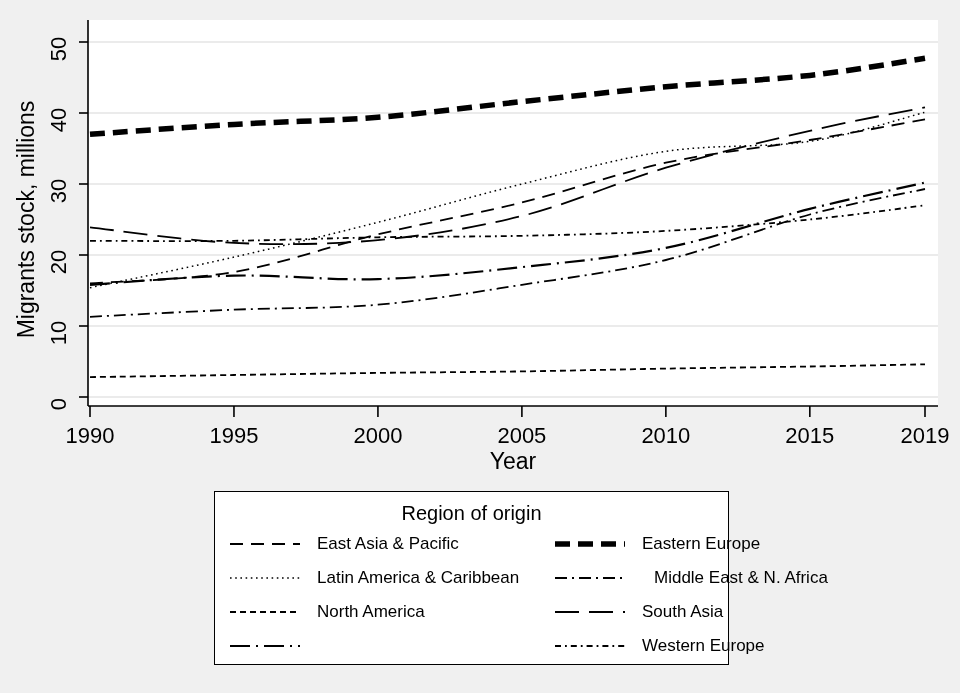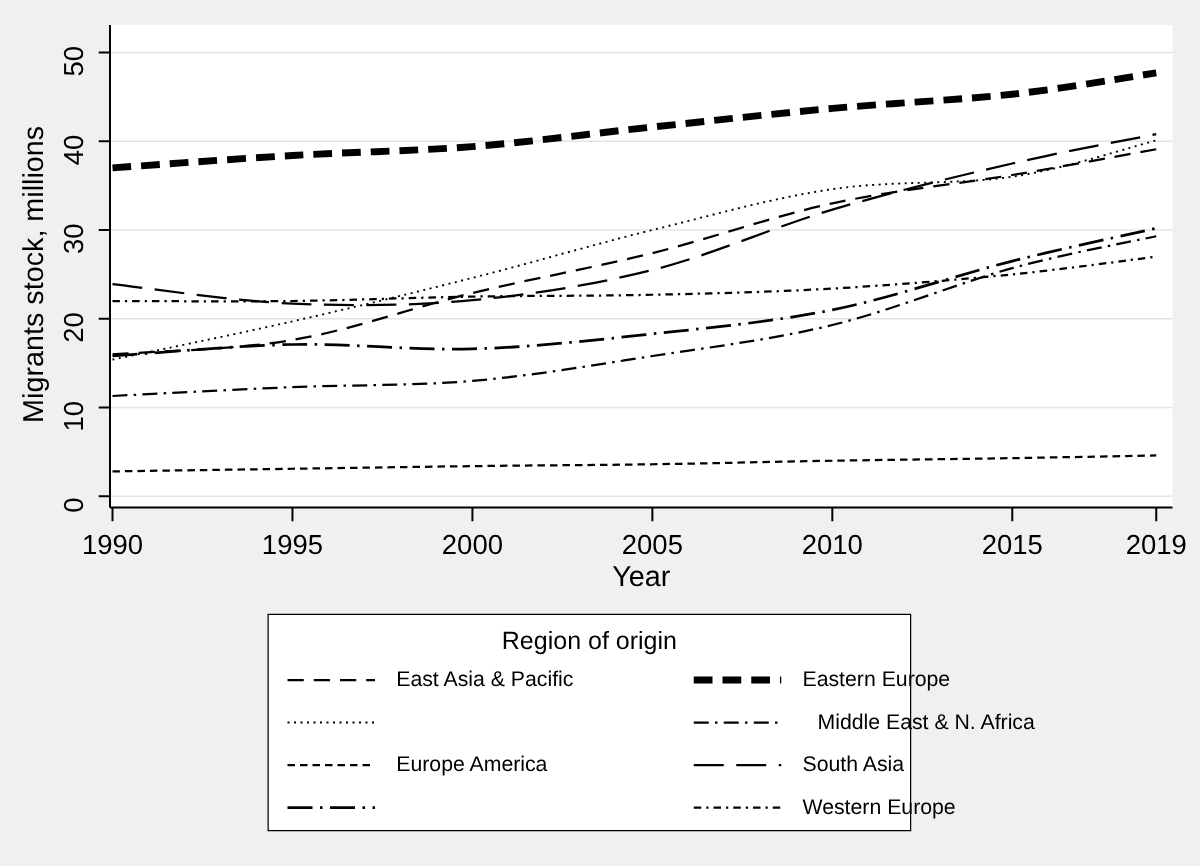--- a/index.html
+++ b/index.html
@@ -88,32 +88,33 @@
         <div class="legend-item" style="left: 339px; top: 35px;">
           <svg width="72" height="12" class="sample">
             <line x1="1" x2="71" y1="6" y2="6" stroke="#000000" stroke-width="5.5" stroke-dasharray="15 8"></line>
           </svg>
           <span class="lbl">Eastern Europe</span>
         </div>
         <div class="legend-item" style="left: 14px; top: 69px;">
           <svg width="72" height="12" class="sample">
             <line x1="1" x2="71" y1="6" y2="6" stroke="#000000" stroke-width="1.5" stroke-dasharray="1.6 3.6"></line>
           </svg>
+          <span class="lbl">Latin America &amp; Caribbean</span>
         </div>
         <div class="legend-item" style="left: 339px; top: 69px; gap: 12px;">
           <svg width="72" height="12" class="sample">
             <line x1="1" x2="71" y1="6" y2="6" stroke="#000000" stroke-width="1.8" stroke-dasharray="12 5 2 5"></line>
           </svg>
           <span class="lbl">Middle East &amp; N. Africa</span>
         </div>
         <div class="legend-item" style="left: 14px; top: 103px;">
           <svg width="72" height="12" class="sample">
             <line x1="1" x2="71" y1="6" y2="6" stroke="#000000" stroke-width="1.8" stroke-dasharray="6 4"></line>
           </svg>
-          <span class="lbl">Europe America</span>
+          <span class="lbl">North America</span>
         </div>
         <div class="legend-item" style="left: 339px; top: 103px;">
           <svg width="72" height="12" class="sample">
             <line x1="1" x2="71" y1="6" y2="6" stroke="#000000" stroke-width="1.8" stroke-dasharray="24 10"></line>
           </svg>
           <span class="lbl">South Asia</span>
         </div>
         <div class="legend-item" style="left: 14px; top: 137px;">
           <svg width="72" height="12" class="sample">
             <line x1="1" x2="71" y1="6" y2="6" stroke="#000000" stroke-width="2.2" stroke-dasharray="20 6 2 6"></line>

